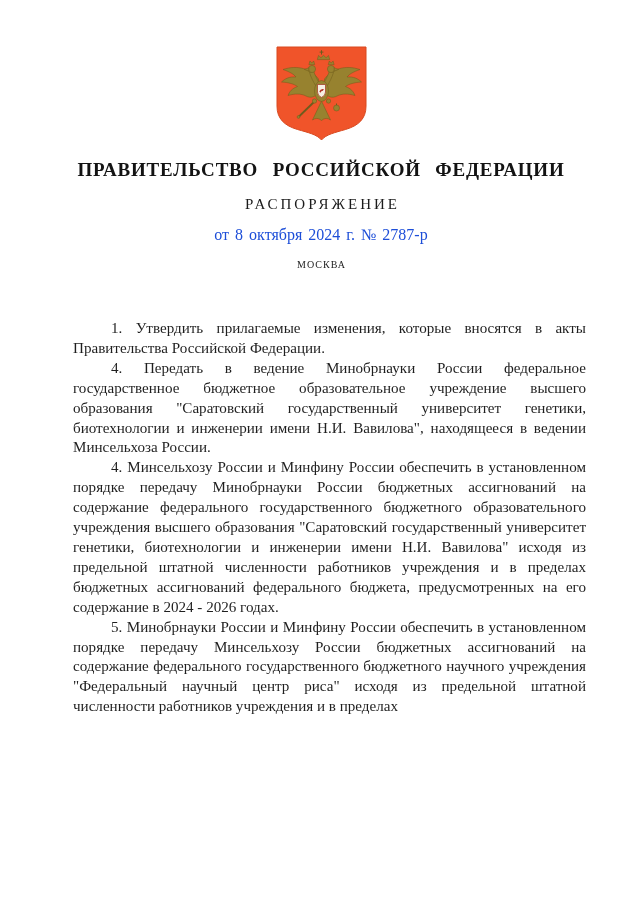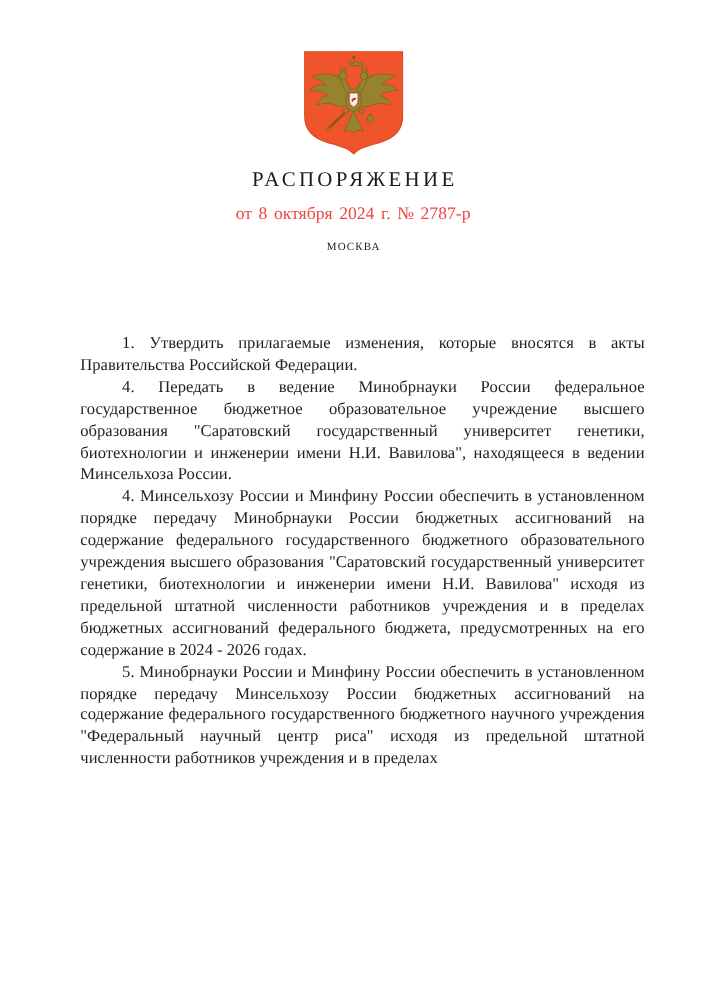--- a/index.html
+++ b/index.html
@@ -25,45 +25,45 @@
     font-weight: 700;
     letter-spacing: 0.8px;
     word-spacing: 9px;
     line-height: 22px;
     color: #131313;
     white-space: nowrap;
   }
   .doc-type {
     margin-top: 14px;
     text-align: center;
-    font-size: 19px;
+    font-size: 15px;
     letter-spacing: 3px;
     padding-left: 3px; 
     line-height: 18px;
     color: #1b1b1b;
   }
   .date-number {
     margin-top: 12px;
     text-align: center;
     font-size: 16px;
     word-spacing: 2px;
     line-height: 20px;
-    color: #ef4444;
+    color: #1d4ed8;
   }
   .city {
     margin-top: 14px;
     text-align: center;
     font-size: 10px;
     letter-spacing: 1px;
     padding-left: 1px;
     line-height: 12px;
     color: #222222;
   }
   .doc-body {
-    margin: 72px 56px 0 73px; 
+    margin: 48px 56px 0 73px; 
     font-size: 15.1px;
     line-height: 19.9px;
     text-align: justify;
   }
   .doc-body p {
     margin: 0;
     text-indent: 38px;
   }
   
   .coa { display: inline-block; }
@@ -111,20 +111,21 @@
         <ellipse cx="45.5" cy="45" rx="7" ry="10.5"></ellipse>
       </g>
 
       <g>
         <path d="M41.5,38.5 h8 v7.5 q0,3.6 -4,5.4 q-4,-1.8 -4,-5.4 Z" stroke="#a23222" stroke-width="0.7" fill="#f6efe2"></path>
         <path d="M43.3,45.5 q1.2,-3.2 4.6,-2.4 l-1,1.6 q-1.8,0.2 -2.4,2 Z" stroke="none" fill="#b23225"></path>
       </g>
     </svg>
   </div>
 
+  <div class="issuer">ПРАВИТЕЛЬСТВО РОССИЙСКОЙ ФЕДЕРАЦИИ</div>
 
   <div class="doc-type">РАСПОРЯЖЕНИЕ</div>
 
   <div class="date-number">от 8 октября 2024 г. № 2787-р</div>
 
   <div class="city">МОСКВА</div>
 
   <div class="doc-body">
     <p>1. Утвердить прилагаемые изменения, которые вносятся в акты Правительства Российской Федерации.</p>
     <p>4. Передать в ведение Минобрнауки России федеральное государственное бюджетное образовательное учреждение высшего образования "Саратовский государственный университет генетики, биотехнологии и инженерии имени Н.И. Вавилова", находящееся в ведении Минсельхоза России.</p>

